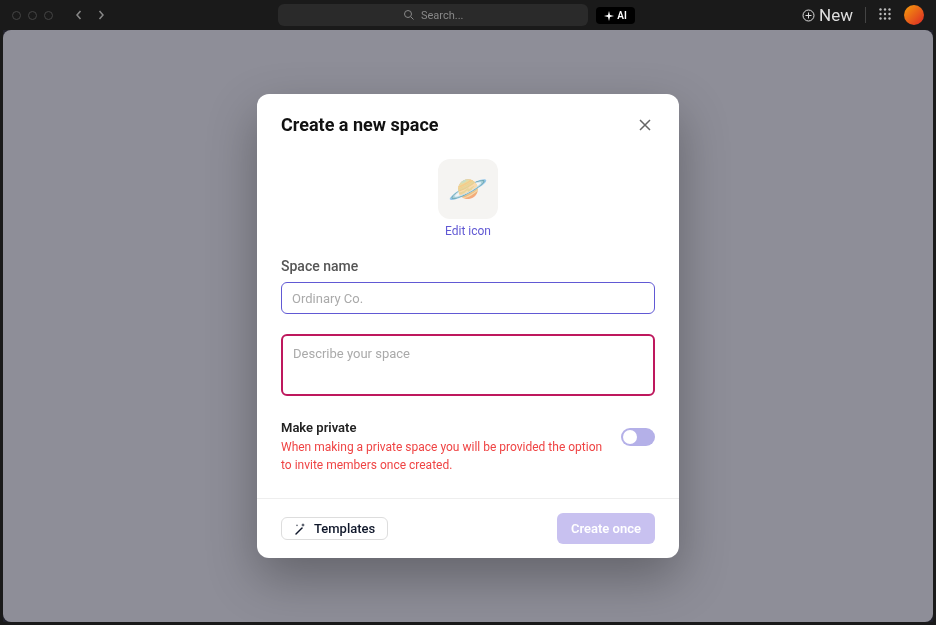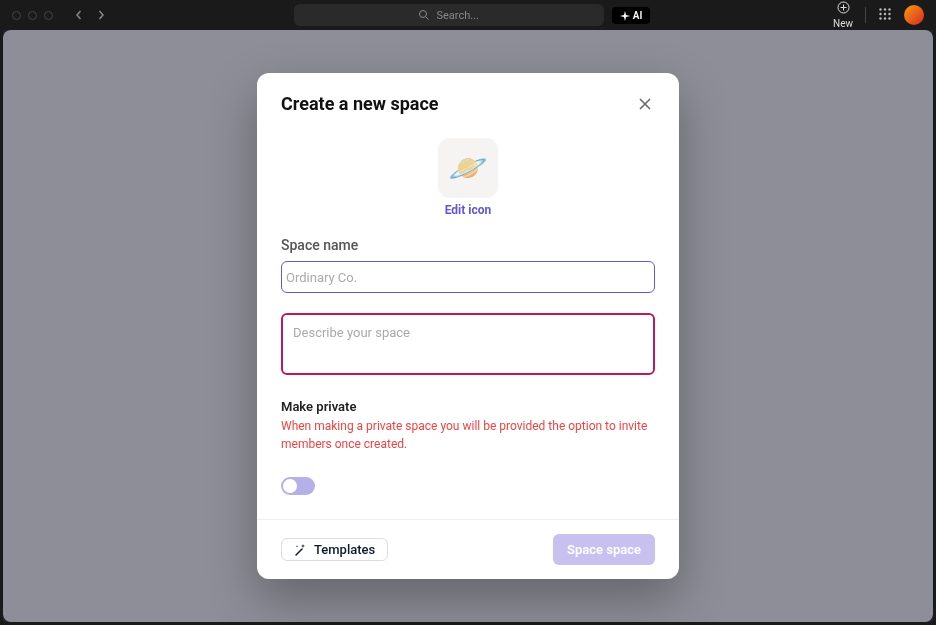--- a/index.html
+++ b/index.html
@@ -91,23 +91,22 @@
       display: flex;
       align-items: center;
       gap: 12px;
     }
     
     .new-button {
       display: flex;
       align-items: center;
       gap: 4px;
       color: #ddd;
-      font-size: 10px;
-      cursor: pointer;
-      flex-direction: column;
+      font-size: 17px;
+      cursor: pointer;
     }
     
     .apps-icon {
       color: #bbb;
       cursor: pointer;
     }
     
     .avatar {
       width: 20px;
       height: 20px;
@@ -180,21 +179,21 @@
       display: flex;
       align-items: center;
       justify-content: center;
       font-size: 32px;
     }
     
     .edit-icon-link {
       margin-top: 5px;
       color: #6159d4;
       font-size: 12px;
-      font-weight: 700;
+      font-weight: 400;
       cursor: pointer;
     }
     
     .form-section {
       padding: 0 24px;
     }
     
     .form-group {
       margin-bottom: 20px;
     }
@@ -205,21 +204,21 @@
       color: #555;
       margin-bottom: 8px;
       font-weight: 500;
     }
     
     .form-input {
       width: 100%;
       height: 32px;
       border: 1.5px solid #6159d4;
       border-radius: 6px;
-      padding: 0 4px;
+      padding: 0 10px;
       font-size: 13px;
       color: #333;
       outline: none;
     }
     
     .form-input::placeholder {
       color: #aaa;
     }
     
     .form-textarea {
@@ -238,21 +237,20 @@
     .form-textarea::placeholder {
       color: #aaa;
     }
     
     .privacy-row {
       display: flex;
       align-items: flex-start;
       justify-content: space-between;
       gap: 16px;
       padding-bottom: 24px;
-      flex-direction: column;
     }
     
     .privacy-text h3 {
       font-size: 13px;
       font-weight: 600;
       color: #222;
       margin-bottom: 3px;
     }
     
     .privacy-text p {
@@ -428,18 +426,18 @@
 
       <div class="modal-footer">
         <button class="templates-btn">
           <svg width="14" height="14" viewBox="0 0 14 14">
             <path d="M9 1 L9.5 2.5 L11 3 L9.5 3.5 L9 5 L8.5 3.5 L7 3 L8.5 2.5 Z" fill="currentColor"></path>
             <path d="M2 12 L8 6" stroke="currentColor" stroke-width="1.5" stroke-linecap="round"></path>
             <path d="M3 2 L3.3 2.9 L4.2 3.2 L3.3 3.5 L3 4.4 L2.7 3.5 L1.8 3.2 L2.7 2.9 Z" fill="currentColor"></path>
           </svg>
           <span>Templates</span>
         </button>
-        <button class="create-btn">Space space</button>
+        <button class="create-btn">Create once</button>
       </div>
 
     </div>
   </div>
 </div>
 
 </body></html>

